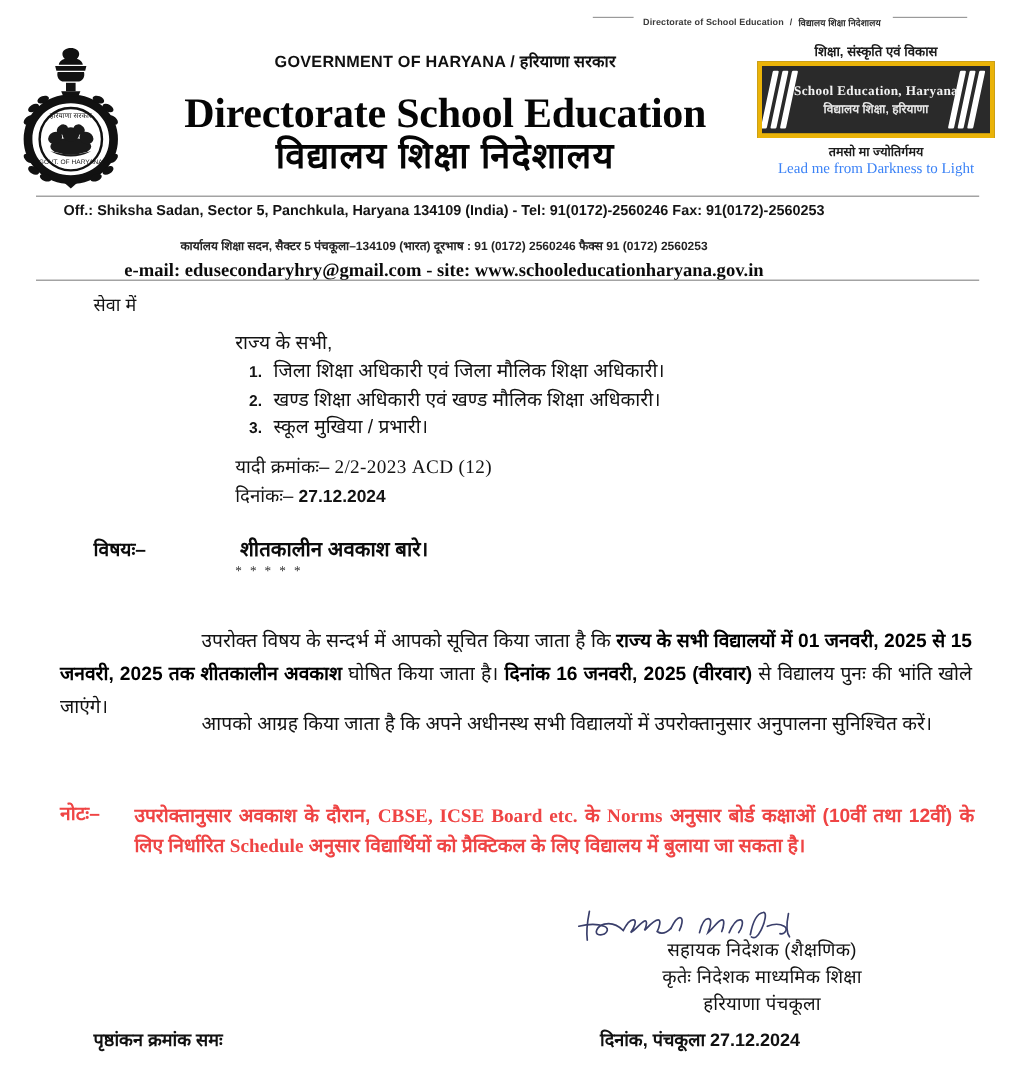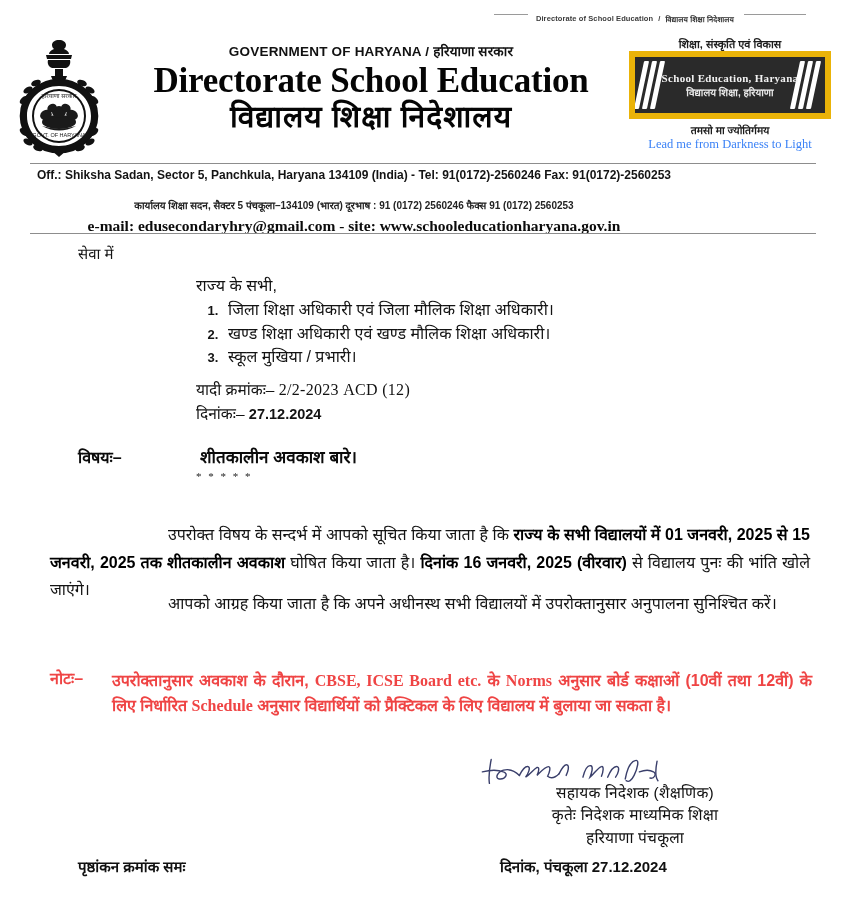--- a/index.html
+++ b/index.html
@@ -77,21 +77,21 @@
     flex: 1 1 auto;
     text-align: center;
     padding-top: 10px;
   }
   .gov-line {
     font-family: "Liberation Sans", sans-serif;
     font-size: 13.5px;
     font-weight: bold;
     letter-spacing: .2px;
     color: #111;
-    margin-bottom: 2px;
+    margin-bottom: 16px;
   }
   .gov-line .hi {
     font-family: "Liberation Serif", serif;
     font-weight: bold;
   }
   .dept-en {
     font-family: "Liberation Serif", "DejaVu Serif", serif;
     font-size: 35px;
     font-weight: bold;
     line-height: 1.06;
@@ -124,21 +124,21 @@
     font-size: 12px;
     color: #1c1c1c;
     line-height: 1.3;
     margin-bottom: 3px;
   }
   .logo-box {
     width: 190px;
     height: 56px;
     margin: 0 auto;
     background: #2a2a2a;
-    border: 6px solid #eab308;
+    border: 4px solid #eab308;
     position: relative;
     display: flex;
     flex-direction: column;
     align-items: center;
     justify-content: center;
     overflow: hidden;
   }
   .logo-box .stripes-l,
   .logo-box .stripes-r {
     position: absolute;
@@ -192,21 +192,21 @@
     width: 786px;
     height: 1px;
     background: #8d8d8d;
   }
   .hr.top { top: 163px; }
   .hr.bottom { top: 233px; }
 
   .contact {
     position: absolute;
     top: 167px;
-    left: 0;
+    left: 16px;
     width: 708px;
     text-align: center;
   }
   .contact .c-en {
     font-family: "Liberation Sans", sans-serif;
     font-size: 12px;
     font-weight: bold;
     color: #141414;
     line-height: 1.35;
   }

